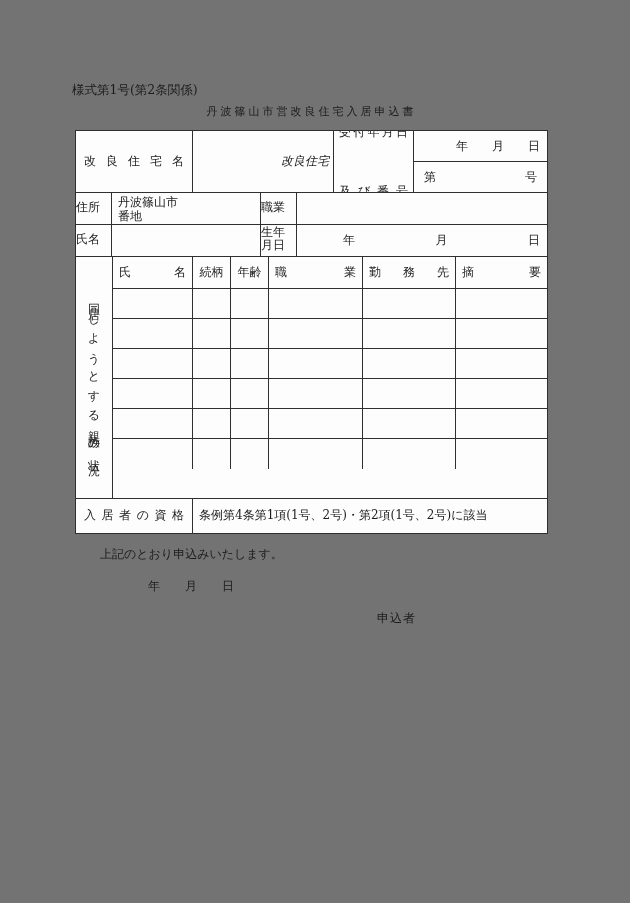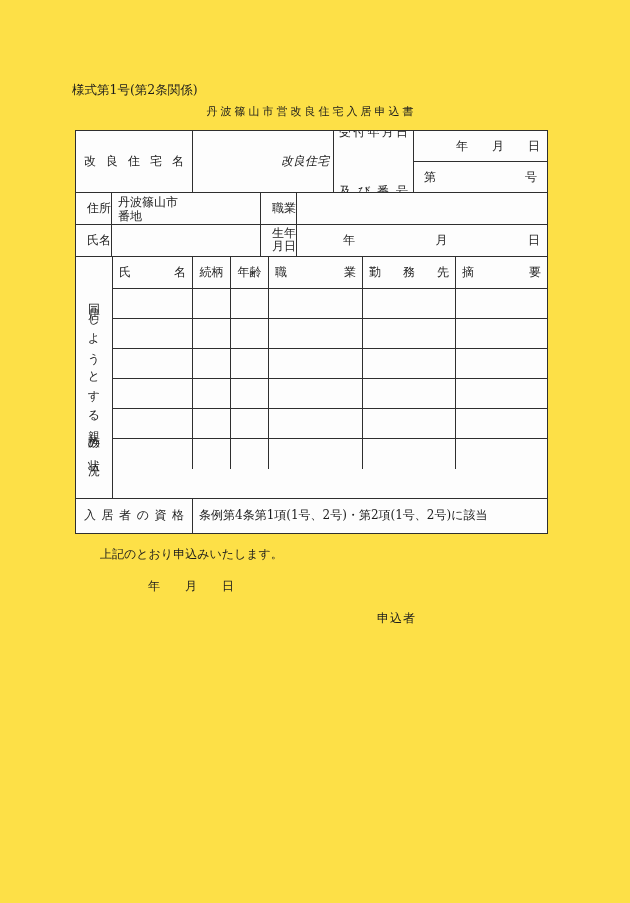--- a/index.html
+++ b/index.html
@@ -1,17 +1,17 @@
 <!DOCTYPE html>
 <html><head>
 <meta charset="utf-8">
 <style>
   html,body { margin:0; padding:0; background:#fbfbfb; }
   .page {
-    position:relative; width:630px; height:903px; background:#fde047;
+    position:relative; width:630px; height:903px; background:#737373;
     font-family:"DejaVu Serif","Liberation Serif",serif;
     color:#1c1c1c; font-size:12px; overflow:hidden;
   }
   .form-id { position:absolute; left:72px; top:82px; font-size:12.5px; }
   .title {
     position:absolute; left:75px; top:104px; width:473px;
     text-align:center; font-size:11px; letter-spacing:3px; white-space:nowrap;
   }
   .form-table {
     position:absolute; left:75px; top:130px; width:473px;
@@ -33,21 +33,21 @@
   .r1-right { width:133px; display:flex; flex-direction:column; }
   .r1-date { height:31px; border-bottom:1px solid #2f2f2f; display:flex; align-items:center;
              justify-content:space-between; padding:0 7px 0 42px; box-sizing:border-box; }
   .r1-num  { height:30px; display:flex; align-items:center; justify-content:space-between; padding:0 10px; }
   
   .b2 { height:64px; }
   .b2 .label1 { width:117px; line-height:62px; }
   .b2-right { flex:1; display:flex; flex-direction:column; }
   .b2-row { display:flex; height:32px; box-sizing:border-box; }
   .b2-row.first { border-bottom:1px solid #2f2f2f; }
-  .lab36 { width:36px; display:flex; flex-direction:column; justify-content:center; text-align:right; line-height:13px; }
+  .lab36 { width:36px; display:flex; flex-direction:column; justify-content:center; text-align:left; line-height:13px;font-family:Liberation Mono, monospace; }
   .val149 { width:149px; padding:2px 0 0 6px; line-height:14px; }
   .val-last { flex:1; }
   .date3 { flex:1; display:flex; align-items:center; justify-content:space-between; padding:0 7px 0 46px; box-sizing:border-box; }
   
   .b3 { height:242px; }
   .vcell { width:37px; display:flex; align-items:center; justify-content:center; }
   .vtext { writing-mode:vertical-rl; text-orientation:upright; letter-spacing:5.5px; line-height:1; }
   .b3-right { flex:1; display:flex; flex-direction:column; }
   .hrow { display:flex; height:30px; box-sizing:border-box; border-bottom:1px solid #2f2f2f; }
   .hrow.head { height:32px; }

